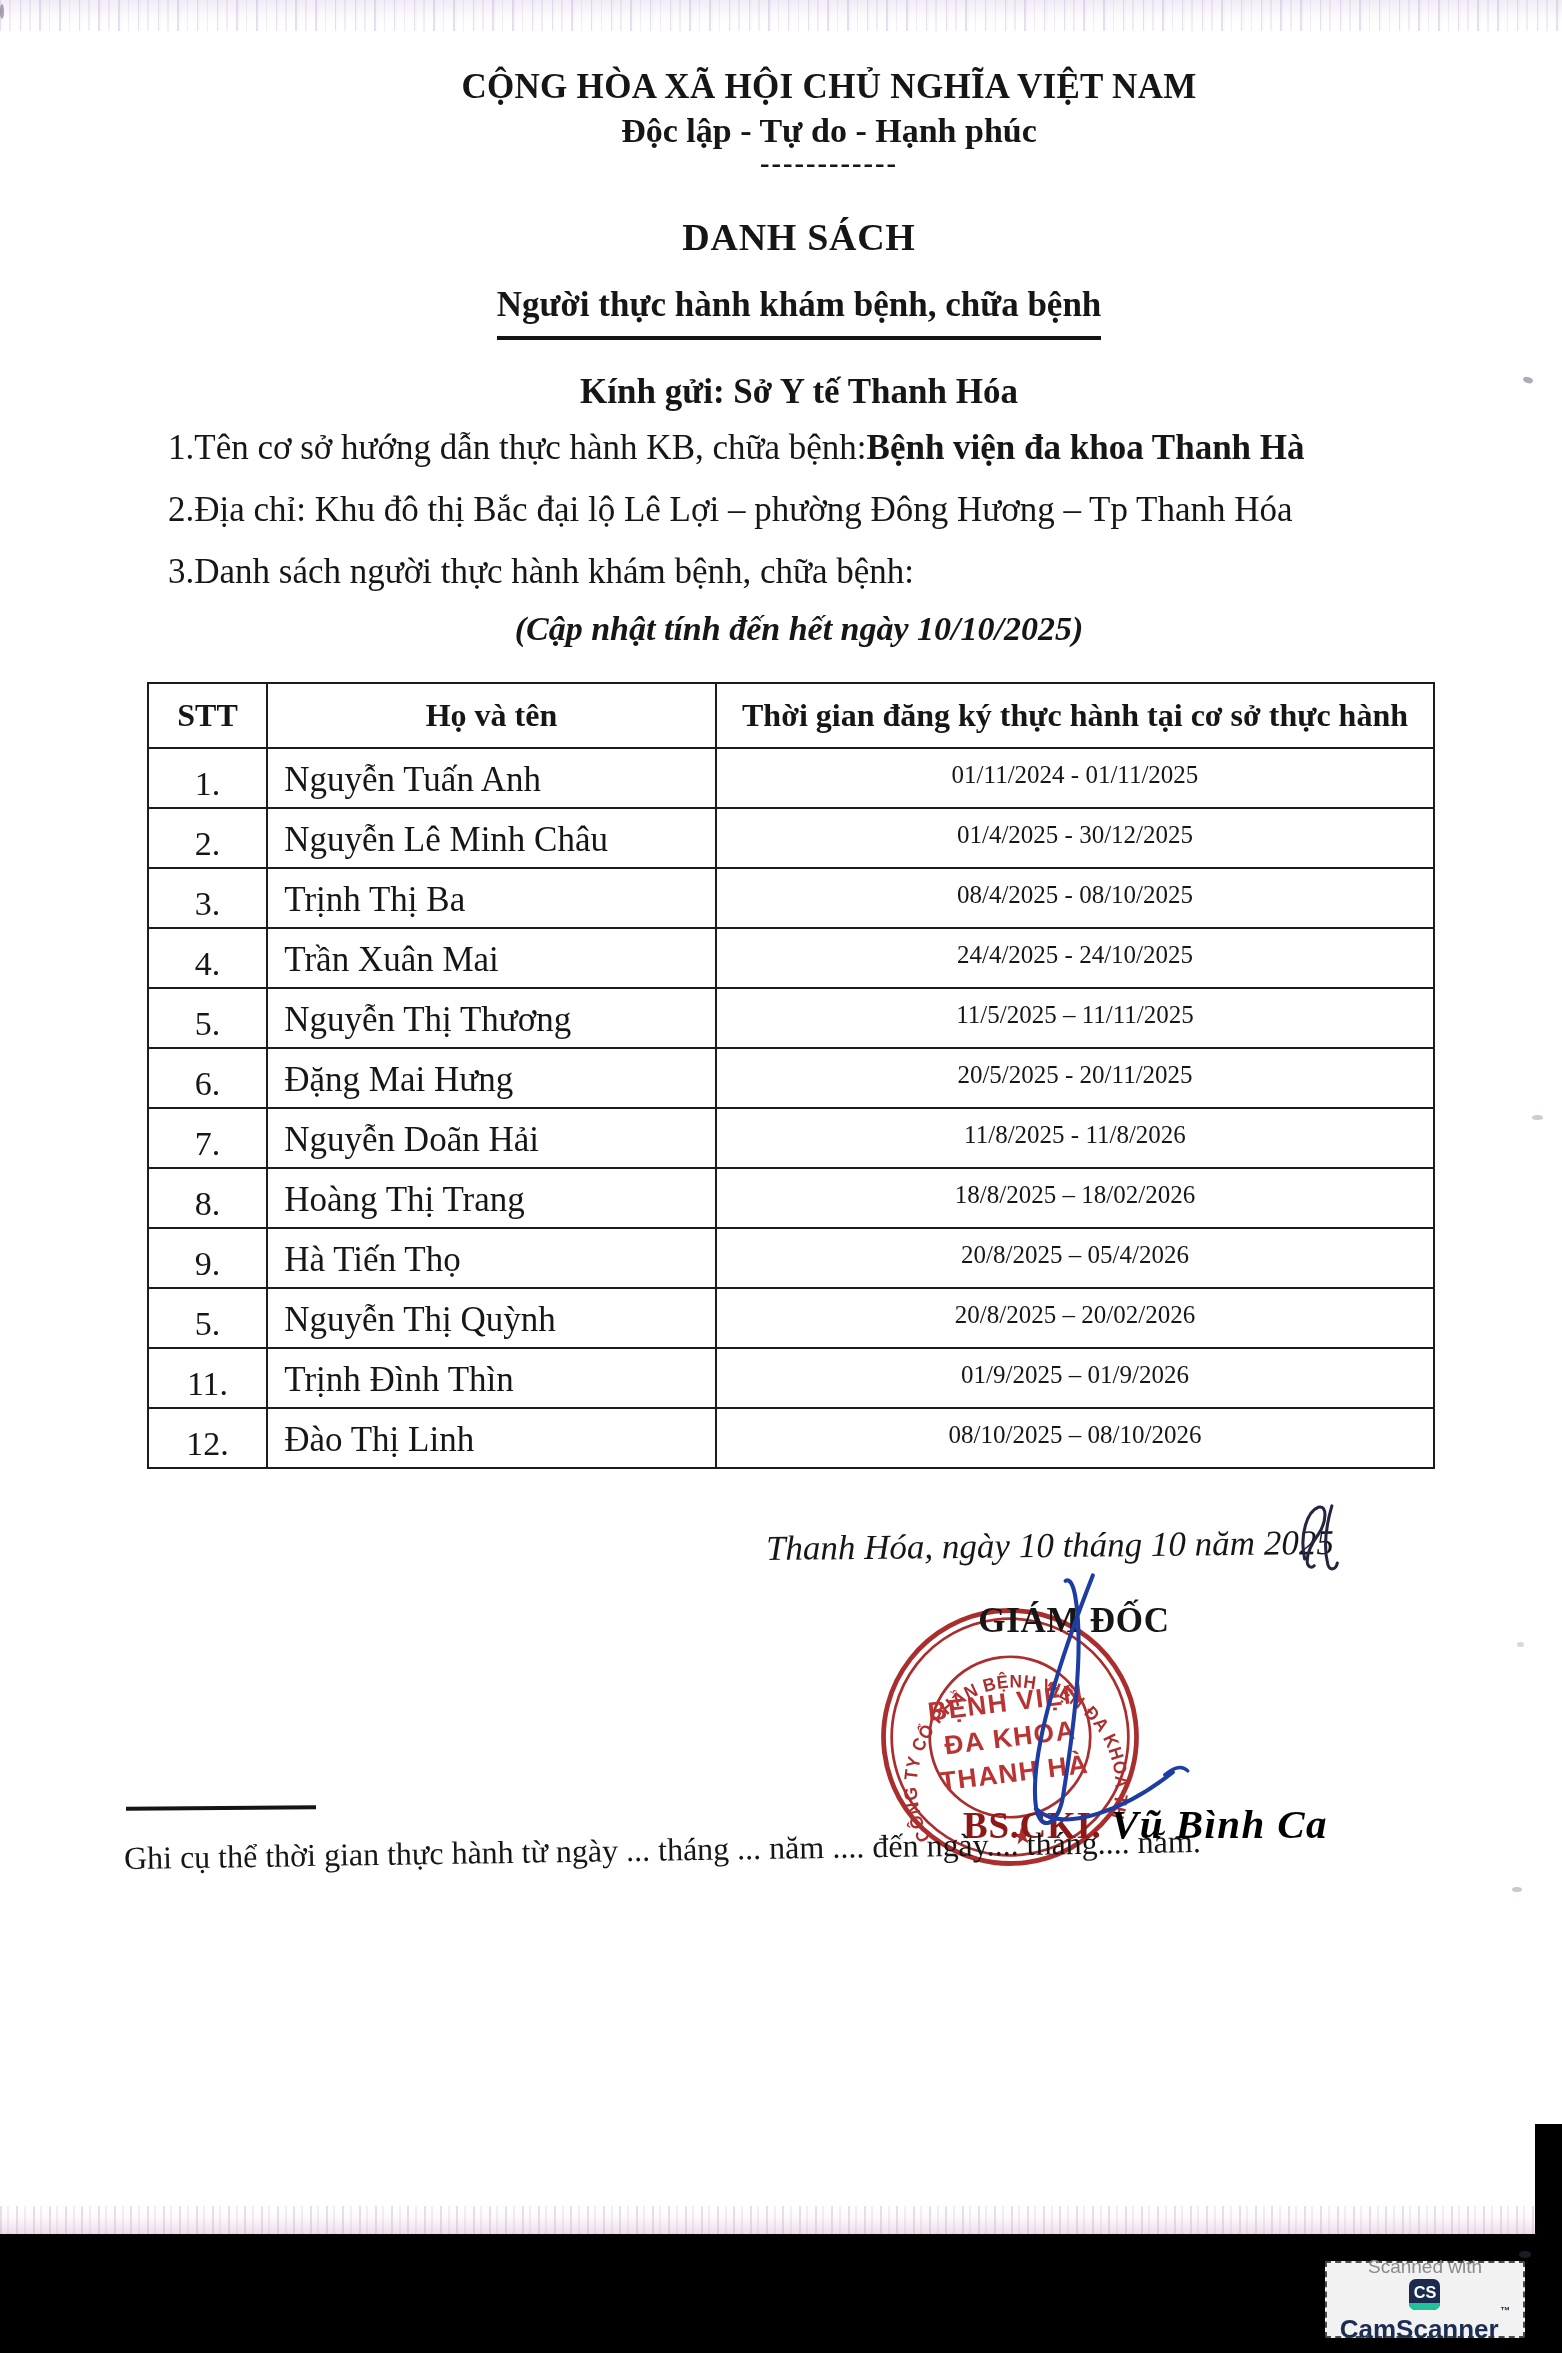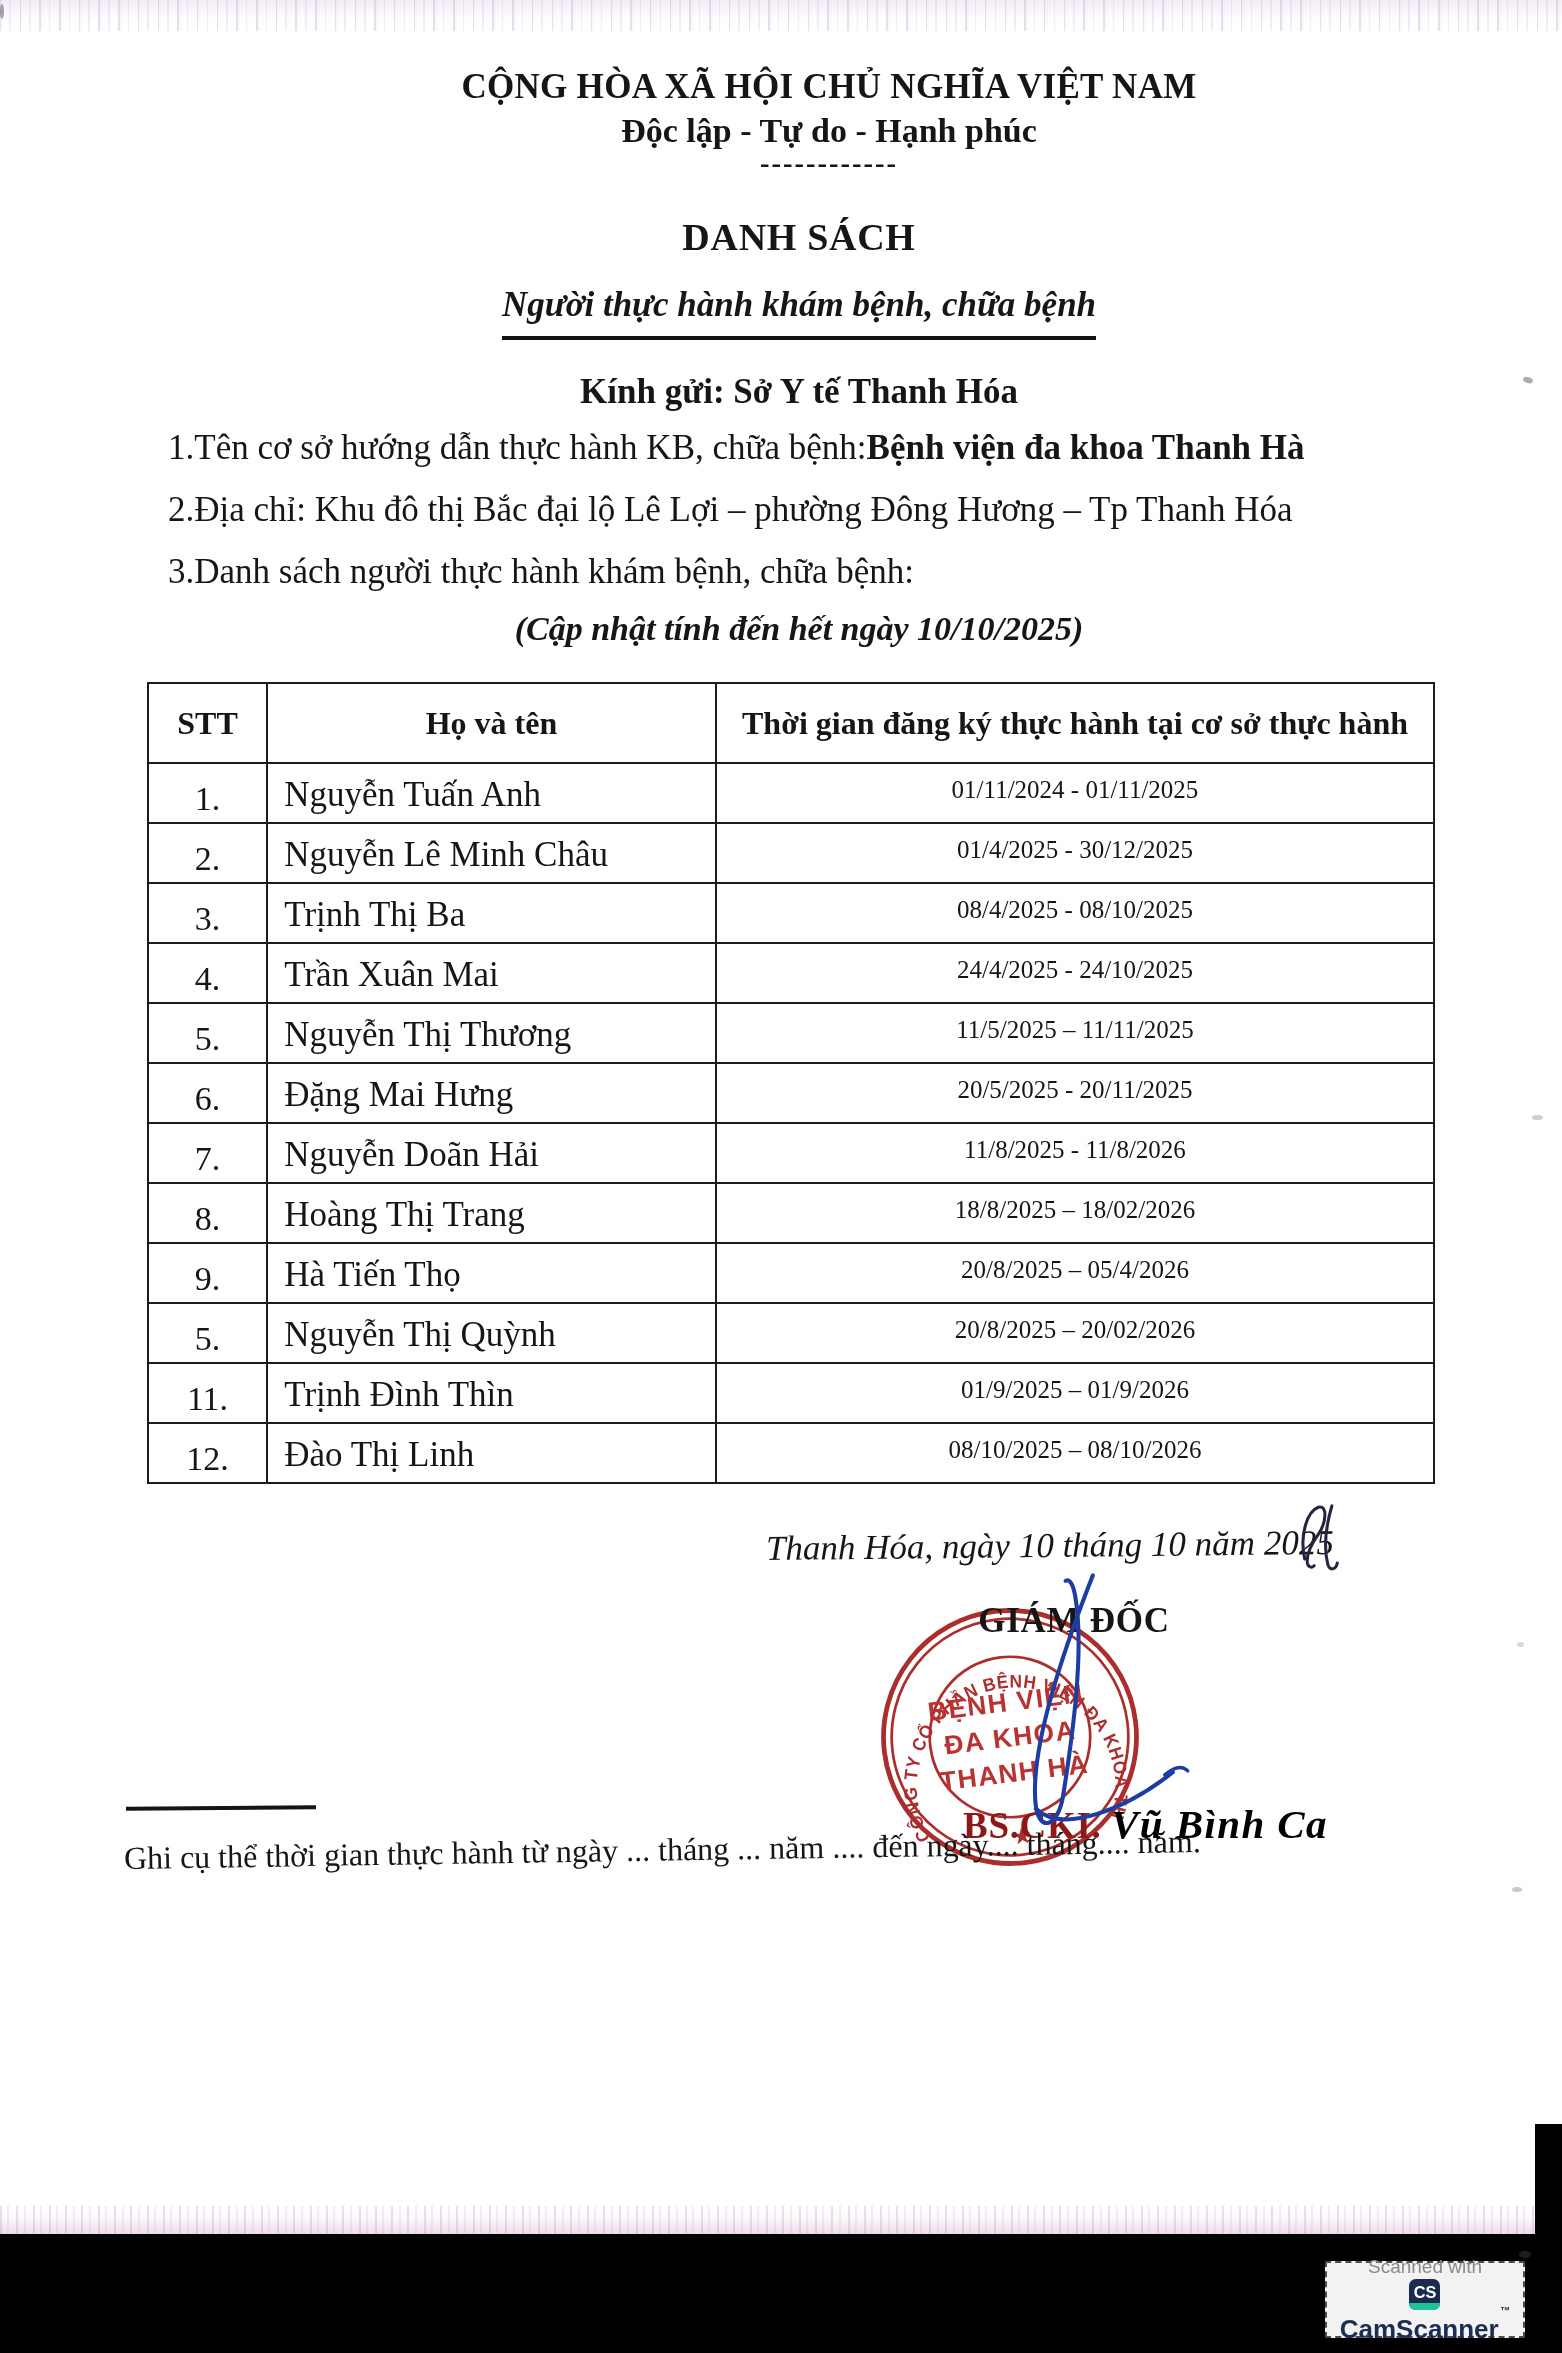--- a/index.html
+++ b/index.html
@@ -34,21 +34,21 @@
   .spk6 { left:0;      top:4.1px;    width:4.1px;  height:15px; background:rgba(70,58,84,.45); }
 
   
   .nat-head { position:absolute; left:95px; right:0; top:67px; text-align:center; }
   .nat-title { font-size:35px; font-weight:bold; letter-spacing:0.3px; }
   .nat-motto { font-size:34px; font-weight:bold; margin-top:5.4px; }
   .nat-dashes { font-size:28.5px; font-weight:bold; letter-spacing:2px; margin-top:-2.7px; }
 
   .title-block { position:absolute; left:35px; right:0; top:215px; text-align:center; }
   .doc-title { font-size:38px; font-weight:bold; letter-spacing:0.7px; }
-  .doc-subtitle-wrap { margin-top:26px;font-style:italic; }
+  .doc-subtitle-wrap { margin-top:26px; }
   .doc-subtitle {
     display:inline-block; font-size:35px; font-weight:bold;
     padding-bottom:11px; border-bottom:4.1px solid #141414;
   }
   .recipient { position:absolute; left:35px; right:0; top:372px; text-align:center; font-size:35px; font-weight:bold; }
 
   
   .intro { position:absolute; left:168px; top:428px; width:1276px; }
   .intro-item { font-size:35px; height:62px; display:flex; align-items:flex-start; white-space:nowrap; }
   .intro-item .bold-part { font-weight:bold; }
@@ -56,21 +56,21 @@
 
   
   table.doc-table {
     position:absolute; left:147px; top:682px; width:1287px;
     border-collapse:collapse; table-layout:fixed;
   }
   .doc-table col.c1 { width:119px; }
   .doc-table col.c2 { width:449px; }
   .doc-table col.c3 { width:718px; }
   .doc-table th, .doc-table td { border:2.7px solid #1c1c1c; }
-  .doc-table thead tr { height:80px; }
+  .doc-table thead tr { height:65px; }
   .doc-table tbody tr { height:60px; }
   .doc-table th { font-size:32px; font-weight:bold; text-align:center; vertical-align:middle; }
   .doc-table td.stt  { font-size:34px; text-align:center; vertical-align:bottom; padding-bottom:4.1px; }
   .doc-table td.name { font-size:35px; text-align:left; vertical-align:middle; padding-left:16.3px; padding-top:4.1px; }
   .doc-table td.period { font-size:25px; text-align:center; vertical-align:middle; padding-bottom:5.4px; }
 
   
   .place-date {
     position:absolute; left:766px; top:1526px; font-size:35px; font-style:italic;
     white-space:nowrap; transform:rotate(-.6deg); z-index:3;

